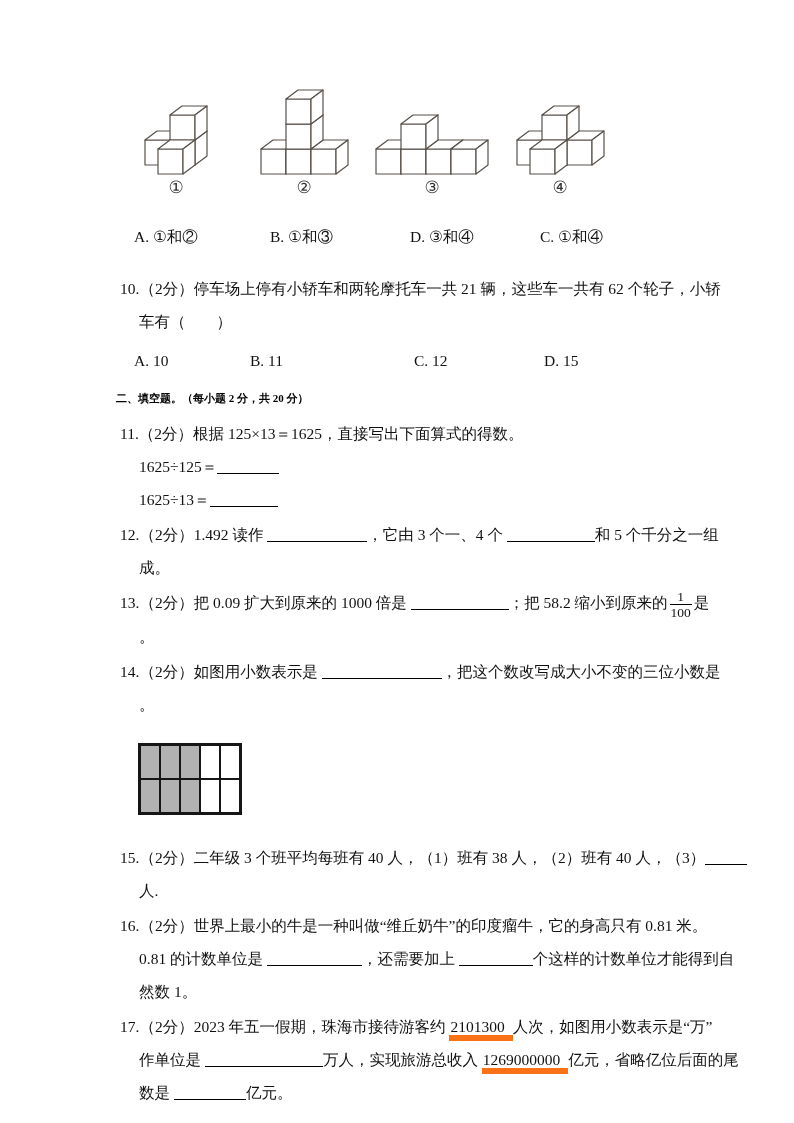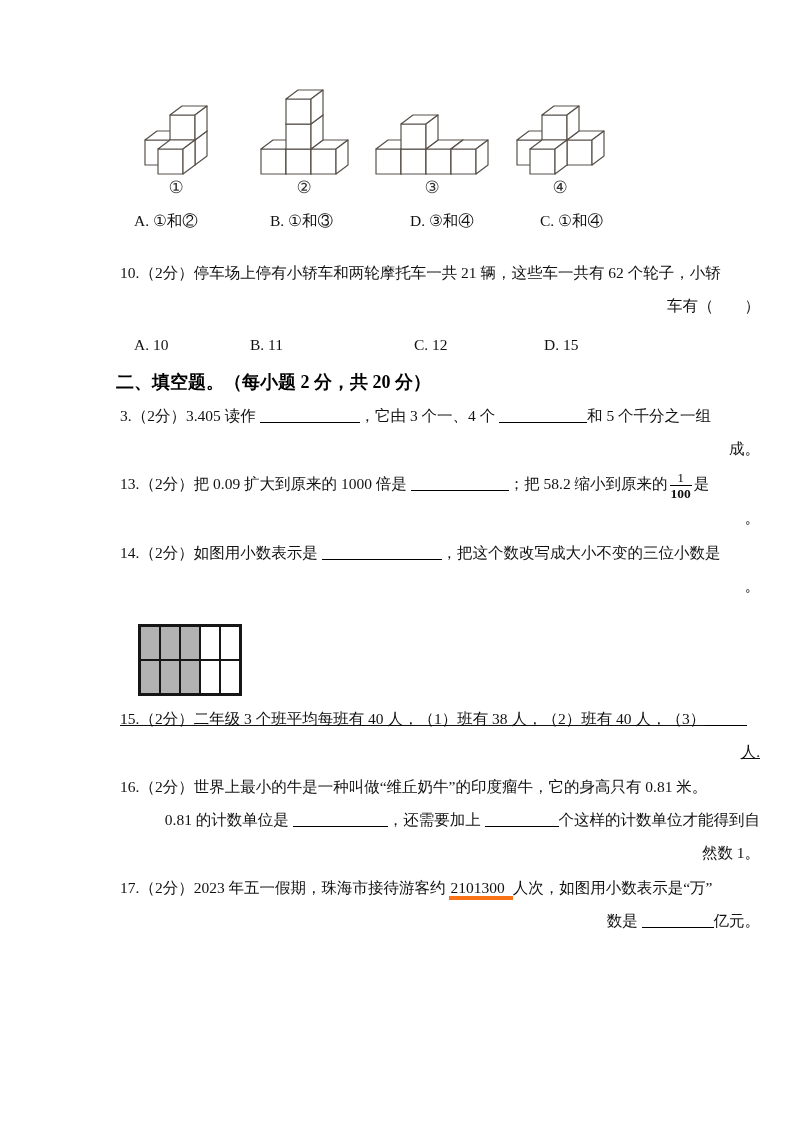--- a/index.html
+++ b/index.html
@@ -9,39 +9,39 @@
     color:#111;font-size:15.5px;
   }
   .content{padding:84px 0 0 120px;width:640px;}
   
   #fig-row{display:flex;margin-left:-8px;}
   .figbox{width:128px;height:116px;display:flex;flex-direction:column;align-items:center;justify-content:flex-end;}
   .figlabel{font-size:17px;height:24px;line-height:24px;color:#333;}
   #fig-row polygon{fill:#ffffff;stroke:#58514a;stroke-width:1.2;stroke-linejoin:round;}
   
   .optrow{display:grid;padding-left:14px;line-height:30px;}
-  #q9-options{grid-template-columns:136px 140px 130px auto;margin-top:6px;}
+  #q9-options{grid-template-columns:136px 140px 130px auto;margin-top:22px;}
   #q10-options{grid-template-columns:116px 164px 130px auto;margin-top:8px;}
   
   .qblock{margin-top:2px;}
   #q10{margin-top:20px;}
   #q11{margin-top:4px;}
   .line{line-height:33px;min-height:33px;white-space:nowrap;}
-  .line.cont{padding-left:19px;text-align:right;}
-  h2{font-size:18px;line-height:30px;margin:7px 0 0 -4px;font-weight:bold;color:#000;}
+  .line.cont{padding-left:19px;}
+  h2{font-size:11px;line-height:30px;margin:7px 0 0 -4px;font-weight:bold;color:#000;}
   .blank{display:inline-block;border-bottom:1px solid #000;height:16px;vertical-align:-2px;}
-  .uline{border-bottom:4px solid #f97316;padding:0 8px 0 1px;}
+  .uline{border-bottom:6px solid #f97316;padding:0 8px 0 1px;}
   .frac{display:inline-block;vertical-align:middle;text-align:center;font-size:13.5px;line-height:15px;margin:0 2px;}
   .frac .num{display:block;border-bottom:1px solid #000;padding:0 4px;}
-  .frac .den{display:block;padding:0 1px;font-weight:bold;}
+  .frac .den{display:block;padding:0 1px;}
   
   #q14-grid{display:grid;grid-template-columns:repeat(5,20px);grid-auto-rows:34px;border:2px solid #161616;width:max-content;margin:22px 0 0 18px;}
   #q14-grid .cell{border:1px solid #161616;background:#fff;}
   #q14-grid .cell.shaded{background:var(--shade,#b2b2b2);}
-  #q15{margin-top:6px;text-decoration:underline;}
+  #q15{margin-top:26px;}
 </style>
 </head>
 <body>
 
 <div class="content">
   <div id="fig-row">
       <div class="figbox">
         <svg width="66" height="72" viewBox="0 0 66 72">
           <polygon points="2,36 27,36 27,61 2,61" stroke="#58514a"></polygon>
           <polygon points="2,36 14,27 39,27 27,36" stroke="#58514a"></polygon>
@@ -129,22 +129,27 @@
       <div class="line"><span>10.（2分）停车场上停有小轿车和两轮摩托车一共 21 辆，这些车一共有 62 个轮子，小轿</span></div>
       <div class="line cont"><span>车有（　　）</span></div>
     </div>
   <div id="q10-options" class="optrow">
       <span class="opt">A. 10</span>
       <span class="opt">B. 11</span>
       <span class="opt">C. 12</span>
       <span class="opt">D. 15</span>
     </div>
   <h2>二、填空题。（每小题 2 分，共 20 分）</h2>
+  <div id="q11" class="qblock">
+      <div class="line"><span>11.（2分）根据 125×13＝1625，直接写出下面算式的得数。</span></div>
+      <div class="line cont"><span>1625÷125＝</span><span class="blank" style="width: 62px;"></span></div>
+      <div class="line cont"><span>1625÷13＝</span><span class="blank" style="width: 68px;"></span></div>
+    </div>
   <div id="q12" class="qblock">
-      <div class="line"><span>3.（2分）3.405 读作 </span><span class="blank" style="width: 100px;"></span><span>，它由 3 个一、4 个 </span><span class="blank" style="width: 88px;"></span><span>和 5 个千分之一组</span></div>
+      <div class="line"><span>12.（2分）1.492 读作 </span><span class="blank" style="width: 100px;"></span><span>，它由 3 个一、4 个 </span><span class="blank" style="width: 88px;"></span><span>和 5 个千分之一组</span></div>
       <div class="line cont"><span>成。</span></div>
     </div>
   <div id="q13" class="qblock">
       <div class="line"><span>13.（2分）把 0.09 扩大到原来的 1000 倍是 </span><span class="blank" style="width: 98px;"></span><span>；把 58.2 缩小到原来的</span><span class="frac"><span class="num">1</span><span class="den">100</span></span><span>是</span></div>
       <div class="line cont"><span>。</span></div>
     </div>
   <div id="q14" class="qblock">
       <div class="line"><span>14.（2分）如图用小数表示是 </span><span class="blank" style="width: 120px;"></span><span>，把这个数改写成大小不变的三位小数是</span></div>
       <div class="line cont"><span>。</span></div>
     </div>
@@ -164,15 +169,16 @@
       <div class="line"><span>15.（2分）二年级 3 个班平均每班有 40 人，（1）班有 38 人，（2）班有 40 人，（3）</span><span class="blank" style="width: 42px;"></span></div>
       <div class="line cont"><span>人.</span></div>
     </div>
   <div id="q16" class="qblock">
       <div class="line"><span>16.（2分）世界上最小的牛是一种叫做“维丘奶牛”的印度瘤牛，它的身高只有 0.81 米。</span></div>
       <div class="line cont"><span>0.81 的计数单位是 </span><span class="blank" style="width: 95px;"></span><span>，还需要加上 </span><span class="blank" style="width: 74px;"></span><span>个这样的计数单位才能得到自</span></div>
       <div class="line cont"><span>然数 1。</span></div>
     </div>
   <div id="q17" class="qblock">
       <div class="line"><span>17.（2分）2023 年五一假期，珠海市接待游客约 </span><span class="uline">2101300</span><span>人次，如图用小数表示是“万”</span></div>
+      <div class="line cont"><span>作单位是 </span><span class="blank" style="width: 118px;"></span><span>万人，实现旅游总收入 </span><span class="uline">1269000000</span><span>亿元，省略亿位后面的尾</span></div>
       <div class="line cont"><span>数是 </span><span class="blank" style="width: 72px;"></span><span>亿元。</span></div>
     </div>
 </div>
 
 </body></html>

